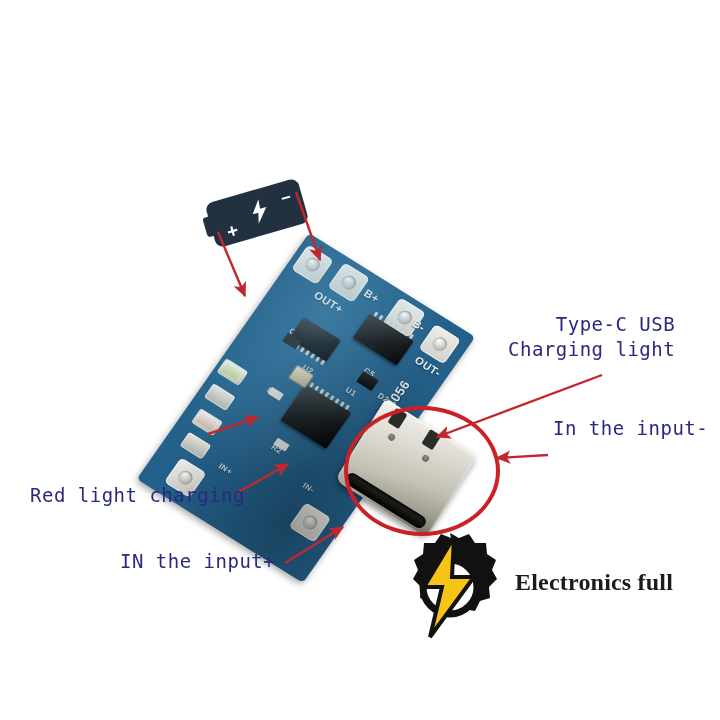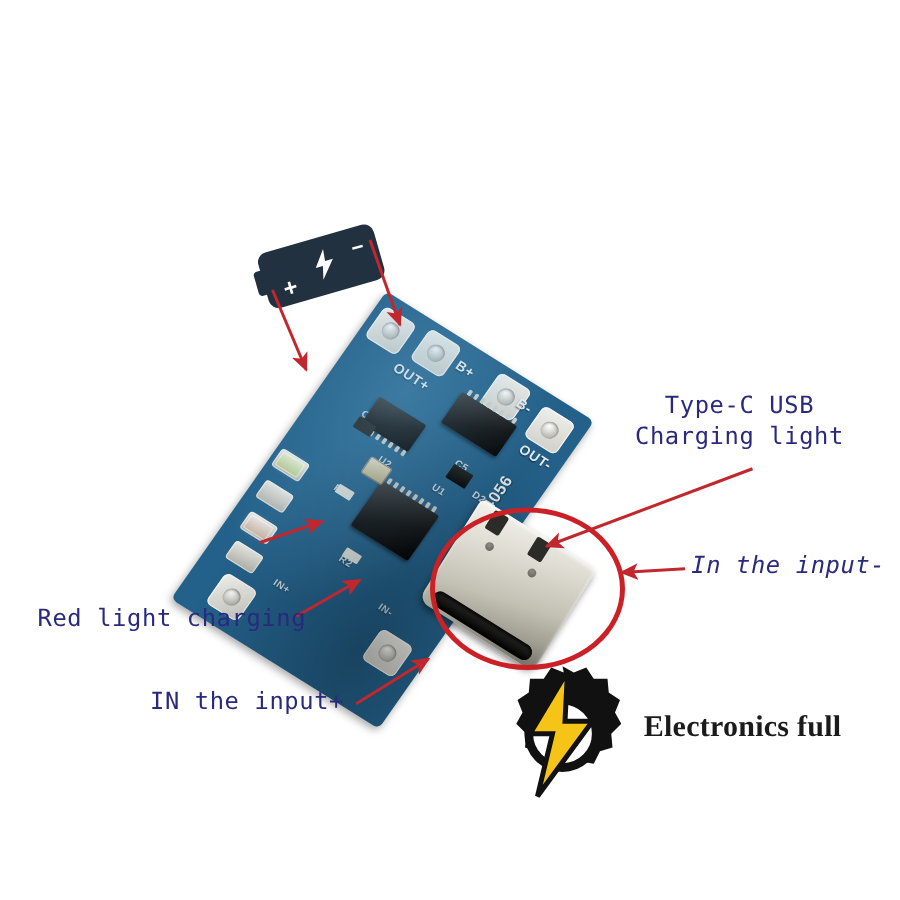--- a/index.html
+++ b/index.html
@@ -16,27 +16,27 @@
   
   .anno{
     position:absolute;
     font-family:"DejaVu Sans Mono","Liberation Mono",monospace;
     color:#29297e;
     font-size:19px;
     line-height:25px;
     letter-spacing:.5px;
     white-space:nowrap;
   }
-  .anno.right{text-align:center;}
+  .anno.right{text-align:right;}
   .anno .l2{display:block;}
   #anno-green{left:78px;top:422px;text-align:center;}
   #anno-red{left:30px;top:483px;}
   #anno-inplus{left:120px;top:549px;}
   #anno-typec{left:508px;top:312px;}
-  #anno-inminus{left:553px;top:440px;font-style:italic;}
+  #anno-inminus{left:553px;top:416px;}
 
   
   #board-wrap{position:absolute;left:168px;top:238px;width:390px;height:330px;}
   #pcb{
     position:absolute;left:40px;top:20px;
     width:196px;height:300px;
     background:
       linear-gradient(150deg,#2f6f96 0%,#245f86 18%,#1e5madeup 19%,#27658c 40%,#1d5175 75%,#17405e 100%);
     background-color:#24618a;
     transform:rotate(32deg) skewX(-3deg);

